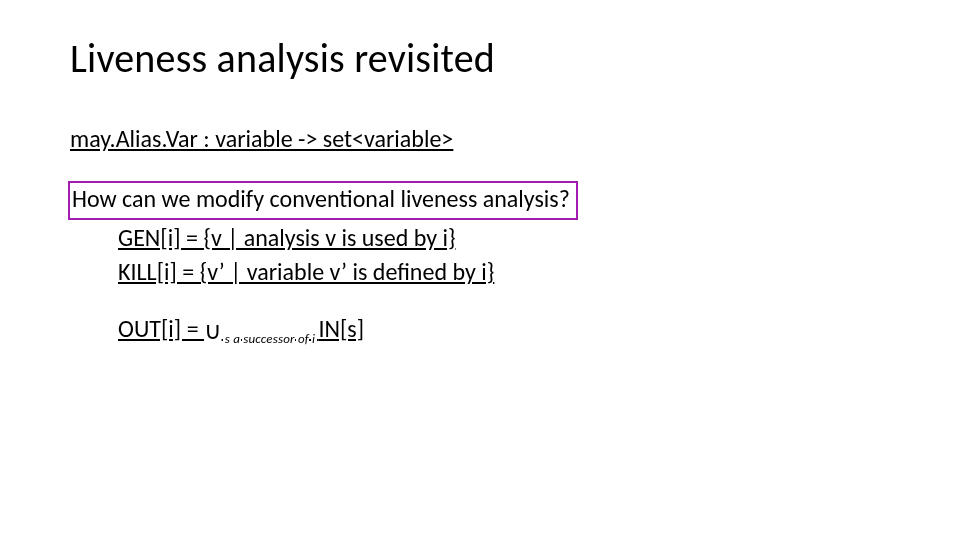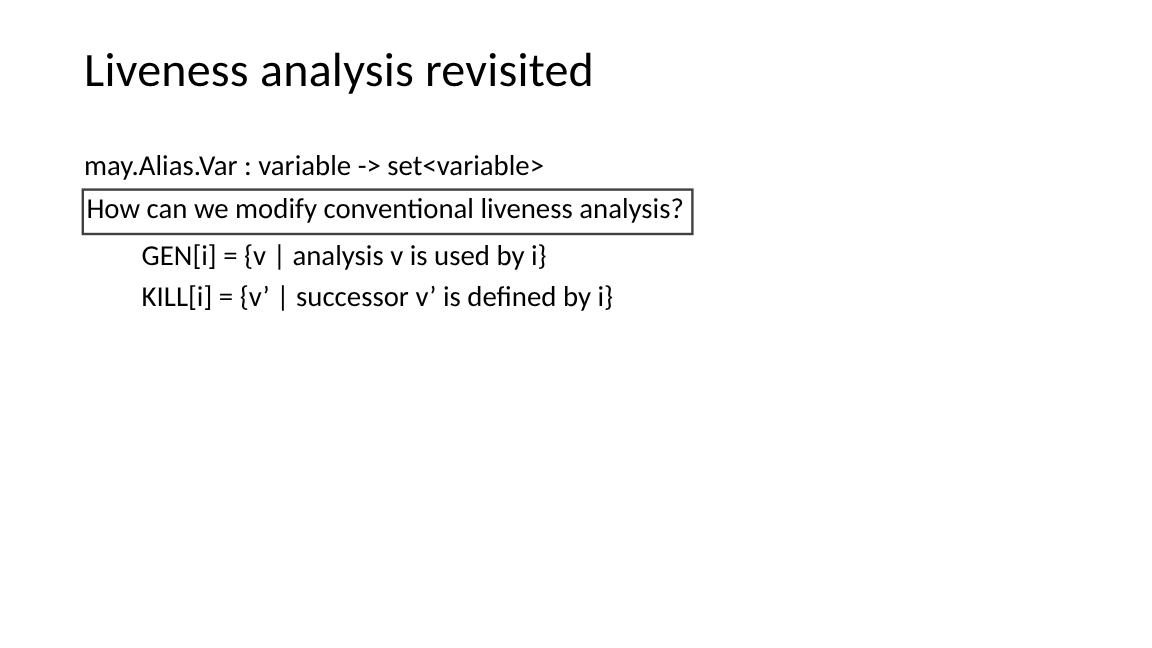--- a/index.html
+++ b/index.html
@@ -20,28 +20,30 @@
   }
   .title {
     font-size: 40px;
     font-weight: 400;
     letter-spacing: 0.2px;
     margin-bottom: 40px;
   }
   .body {
     font-size: 24px;
     line-height: 1.35;
+    text-decoration: underline;
   }
   .line { margin: 0 0 2px 0; }
   .indent { padding-left: 48px; }
   .boxed {
     display: inline-block;
-    border: 2px solid #404040;
+    border: 2px solid #a21caf;
     padding: 0 6px 2px 2px;
     margin-left: -2px;
+    margin-top: 24px;
   }
   .gap { height: 22px; }
   .sub {
     font-size: 13px;
     font-style: italic;
     vertical-align: sub;
     letter-spacing: 0.2px;
   }
   .union {
     font-size: 24px;
@@ -58,20 +60,23 @@
 
   <div class="body">
 
     <div class="line">may.Alias.Var : variable -&gt; set&lt;variable&gt;</div>
 
     <div class="line">
       <span class="boxed">How can we modify conventional liveness analysis?</span>
     </div>
 
     <div class="line indent">GEN[i] = {v | analysis v is used by i}</div>
-    <div class="line indent">KILL[i]  = {v’ | successor v’ is defined by i}</div>
+    <div class="line indent">KILL[i]  = {v’ | variable v’ is defined by i}</div>
 
     <div class="gap"></div>
 
 
+    <div class="line indent">
+      <span>OUT[i] = </span><span class="union">∪</span><span class="sub"> s a successor of i </span><span>IN[s]</span>
+    </div>
 
   </div>
 </div>
 
 </body></html>

